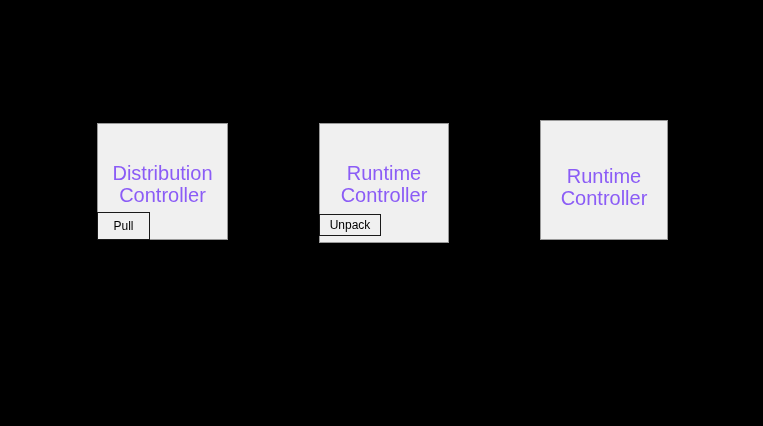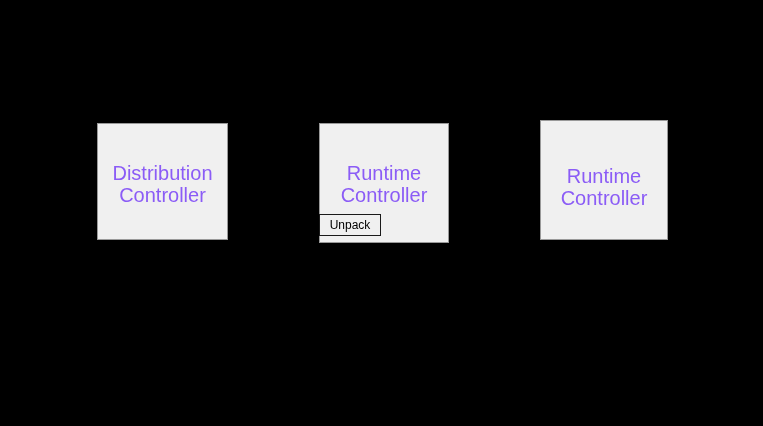--- a/index.html
+++ b/index.html
@@ -54,20 +54,23 @@
 </style>
 </head>
 <body>
 
 <div id="canvas">
 
   <div class="node" style="left:97px; top:123px; width:131px; height:117px;">
     <div class="node-label two-line">Distribution
 Controller</div>
   </div>
+  <div class="tab" style="left:97px; top:212px; width:53px; height:28px;">
+    <span>Pull</span>
+  </div>
 
   <div class="node" style="left:319px; top:123px; width:130px; height:120px;">
     <div class="node-label two-line">Runtime
 Controller</div>
   </div>
   <div class="tab" style="left:319px; top:214px; width:62px; height:22px;">
     <span>Unpack</span>
   </div>
 
   <div class="node" style="left:540px; top:120px; width:128px; height:120px;">

